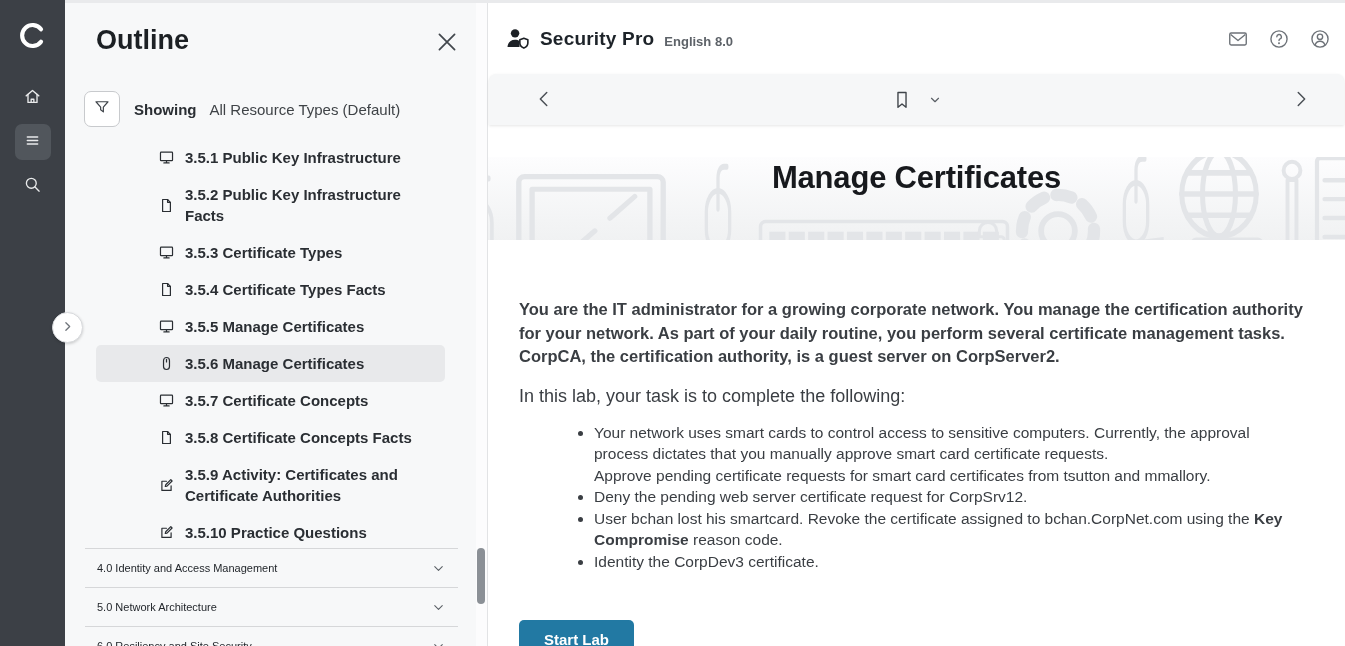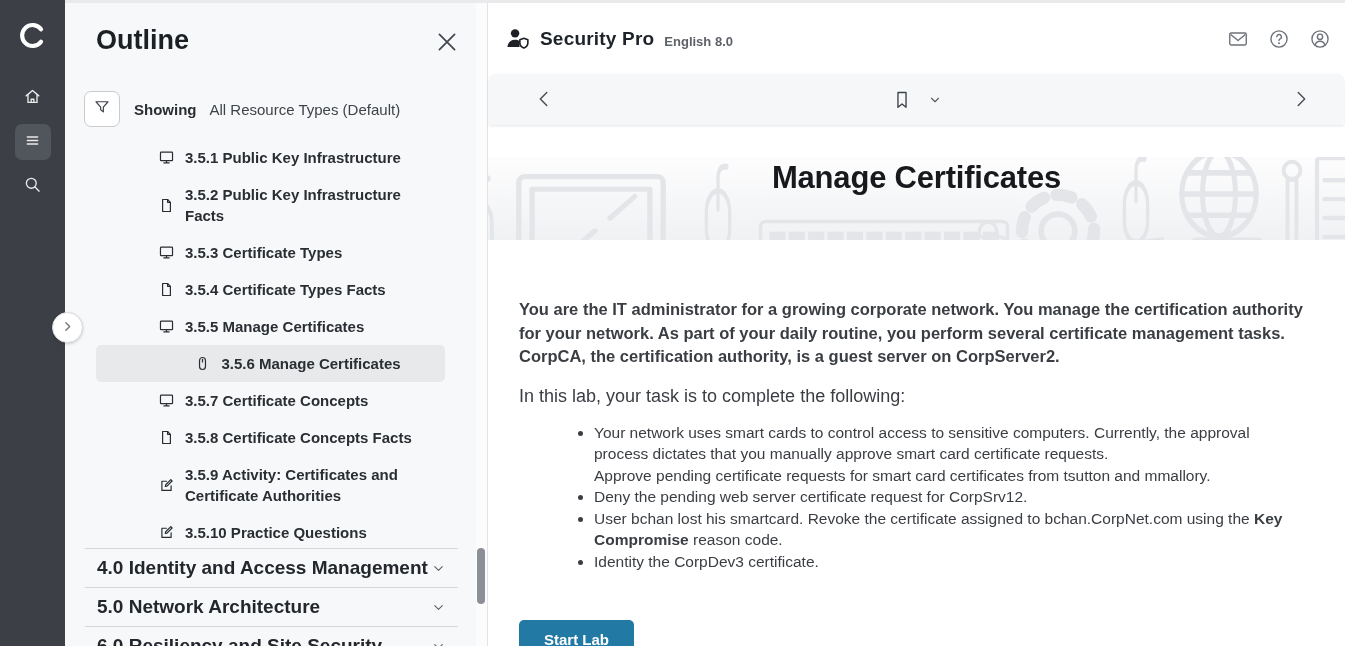--- a/index.html
+++ b/index.html
@@ -33,26 +33,26 @@
     display:flex;align-items:center;justify-content:center;color:#3f444a;cursor:pointer;}
   .filter-btn svg{width:18px;height:18px;}
   .filter-label{margin-left:14px;font-size:15px;font-weight:700;color:#2a2e33;}
   .filter-value{margin-left:13px;font-size:15px;color:#3f4347;}
 
   .o-list{position:absolute;left:31px;top:136px;width:349px;}
   .o-item{display:flex;align-items:center;gap:10px;padding:8px 8px 8px 62px;border-radius:5px;cursor:pointer;}
   .o-item .o-ic{width:17px;height:17px;color:#2a2e33;flex:none;display:flex;}
   .o-item .o-ic svg{width:100%;height:100%;}
   .o-item .o-label{font-size:15px;font-weight:700;color:#2a2e33;line-height:21px;}
-  .o-item.selected{background:#e8e9eb;justify-content:center;}
+  .o-item.selected{background:#e8e9eb;}
 
   .o-sections{position:absolute;left:20px;right:29px;top:545px;}
   .o-section{display:flex;align-items:center;justify-content:space-between;border-top:1px solid #d6d7d9;
     height:38px;padding:0 12px;cursor:pointer;}
-  .o-section .s-label{font-size:19px;font-weight:700;color:#23272c;}
+  .o-section .s-label{font-size:11px;font-weight:400;color:#23272c;}
   .o-section .s-chev{width:15px;height:15px;color:#5a5f65;display:flex;}
   .o-section .s-chev svg{width:100%;height:100%;}
 
   .scrollbar{position:absolute;right:0;top:0;bottom:0;width:11px;background:#fcfcfd;}
   .thumb{position:absolute;left:1px;right:2px;top:545px;height:56px;background:#8b9096;border-radius:5px;cursor:pointer;}
 
   
   .main{position:absolute;left:488px;top:3px;right:0;bottom:0;background:#fff;}
   .main-header{position:absolute;top:0;left:0;right:0;height:71px;display:flex;align-items:center;
     padding:0 14px 0 17px;background:#fff;}

